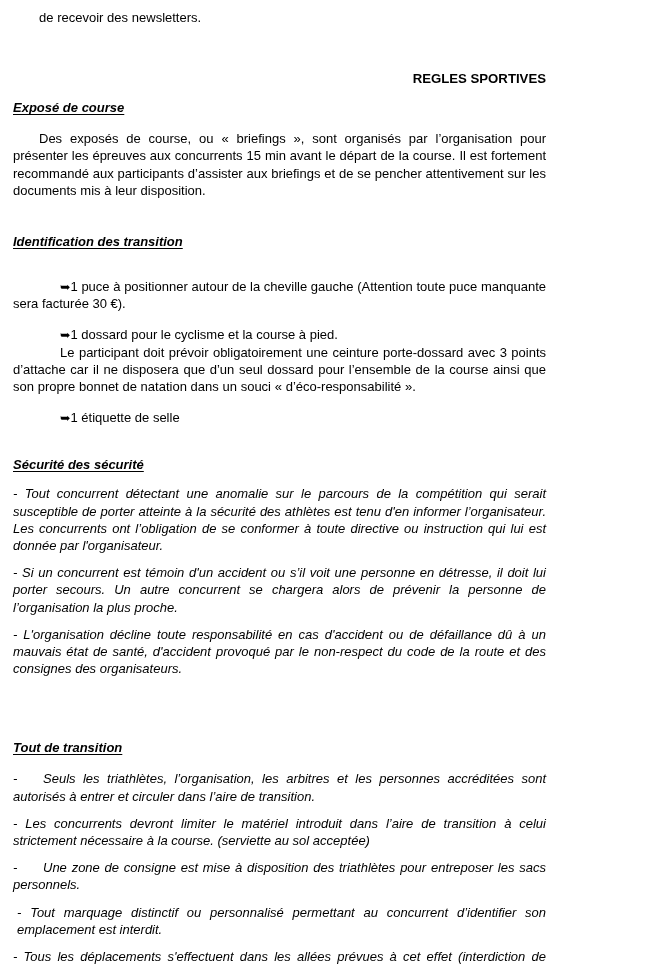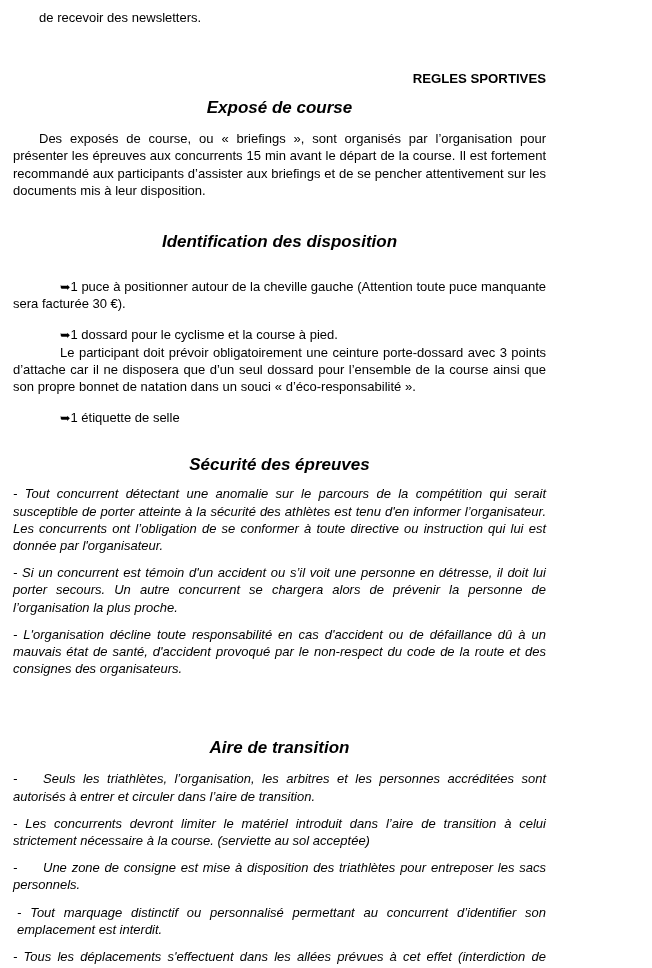--- a/index.html
+++ b/index.html
@@ -71,24 +71,25 @@
 
   
   .h-section {
     font-size: 13.2px;
     font-weight: bold;
     line-height: 17px;
     margin: 0;
     text-align: right;
   }
   .h-sub {
-    font-size: 17px;
+    font-size: 13.0px;
     font-style: italic;
+    text-decoration: underline;
     text-underline-offset: 2px;
-    text-align: center;
+    text-align: left;
     line-height: 17px;
     margin: 0;
   }
   .sp-12  { height: 12px; }
   .sp-14  { height: 14px; }
   .sp-30  { height: 30px; }
   .sp-34  { height: 34px; }
   .sp-44  { height: 44px; }
   .sp-52  { height: 52px; }
 
@@ -112,55 +113,55 @@
   <div class="sp-12"></div>
 
   <h3 class="h-sub">Exposé de course</h3>
 
   <div class="sp-14"></div>
 
   <p class="para indent-first">Des exposés de course, ou « briefings », sont organisés par l’organisation pour présenter les épreuves aux concurrents 15 min avant le départ de la course. Il est fortement recommandé aux participants d’assister aux briefings et de se pencher attentivement sur les documents mis à leur disposition.</p>
 
   <div class="sp-34"></div>
 
-  <h3 class="h-sub">Identification des disposition</h3>
+  <h3 class="h-sub">Identification des transition</h3>
 
   <div class="sp-14"></div>
 
 
   <div class="sp-14"></div>
 
   <p class="arrow-para"><span class="arrow-glyph">➥</span><span>1 puce à positionner autour de la cheville gauche (Attention toute puce manquante sera facturée 30 €).</span></p>
 
   <div class="sp-14"></div>
 
   <p class="arrow-para"><span class="arrow-glyph">➥</span><span>1 dossard pour le cyclisme et la course à pied.</span></p>
 
   <p class="para indent-first" style="text-indent:47px;">Le participant doit prévoir obligatoirement une ceinture porte-dossard avec 3 points d’attache car il ne disposera que d’un seul dossard pour l’ensemble de la course ainsi que son propre bonnet de natation dans un souci « d’éco-responsabilité ».</p>
 
   <div class="sp-14"></div>
 
   <p class="arrow-para"><span class="arrow-glyph">➥</span><span>1 étiquette de selle</span></p>
 
   <div class="sp-30"></div>
 
-  <h3 class="h-sub">Sécurité des épreuves</h3>
+  <h3 class="h-sub">Sécurité des sécurité</h3>
 
   <div class="sp-12"></div>
 
   <p class="dash-para"><span class="lead">-</span> <span>Tout concurrent détectant une anomalie sur le parcours de la compétition qui serait susceptible de porter atteinte à la sécurité des athlètes est tenu d'en informer l’organisateur. Les concurrents ont l’obligation de se conformer à toute directive ou instruction qui lui est donnée par l'organisateur.</span></p>
 
   <p class="dash-para"><span class="lead">-</span> <span>Si un concurrent est témoin d'un accident ou s’il voit une personne en détresse, il doit lui porter secours. Un autre concurrent se chargera alors de prévenir la personne de l’organisation la plus proche.</span></p>
 
   <p class="dash-para"><span class="lead">-</span> <span>L'organisation décline toute responsabilité en cas d'accident ou de défaillance dû à un mauvais état de santé, d'accident provoqué par le non-respect du code de la route et des consignes des organisateurs.</span></p>
 
 
   <div class="sp-52"></div>
 
-  <h3 class="h-sub">Aire de transition</h3>
+  <h3 class="h-sub">Tout de transition</h3>
 
   <div class="sp-14"></div>
 
   <p class="dash-para wide-gap"><span class="lead">-</span><span>Seuls les triathlètes, l’organisation, les arbitres et les personnes accréditées sont autorisés à entrer et circuler dans l’aire de transition.</span></p>
 
   <p class="dash-para"><span class="lead">-</span> <span>Les concurrents devront limiter le matériel introduit dans l’aire de transition à celui strictement nécessaire à la course. (serviette au sol acceptée)</span></p>
 
   <p class="dash-para wide-gap"><span class="lead">-</span><span>Une zone de consigne est mise à disposition des triathlètes pour entreposer les sacs personnels.</span></p>
 
   <p class="dash-para" style="padding-left:4px;"><span class="lead">-</span> <span>Tout marquage distinctif ou personnalisé permettant au concurrent d’identifier son emplacement est interdit.</span></p>

